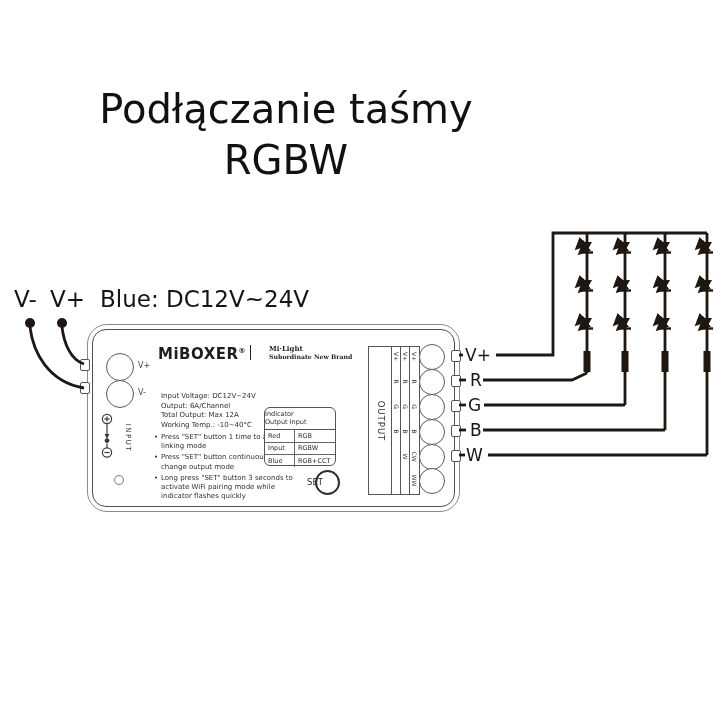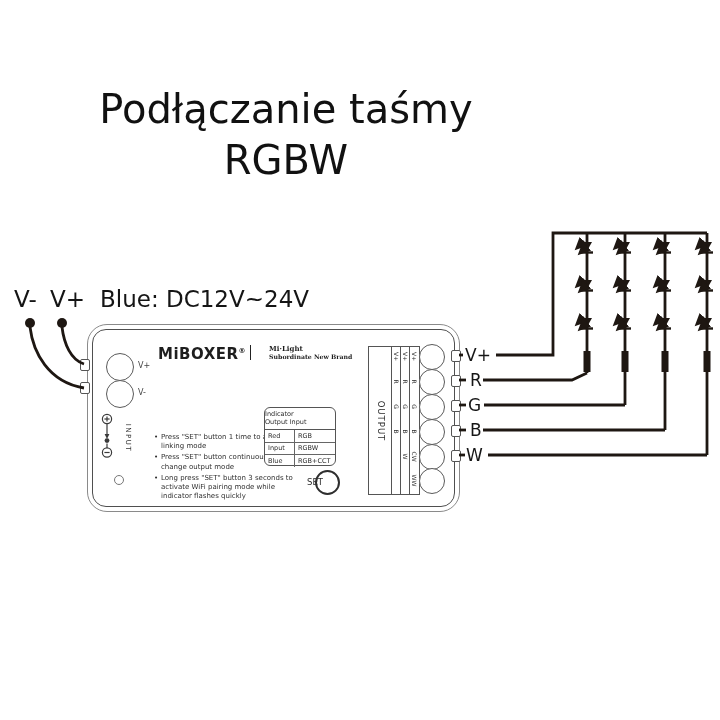--- a/index.html
+++ b/index.html
@@ -92,20 +92,26 @@
   <span class="term-lbl" style="left:50px;top:63px;">V-</span>
 
   <div class="abs" id="logo">
     <span id="brand"><span>MiBOXER</span><sup>®</sup></span>
     <span id="brand-sub">
       <div class="l1">Mi·Light</div>
       <div class="l2">Subordinate New Brand</div>
     </span>
   </div>
 
+  <div class="abs" id="specs">
+    <div>Input Voltage: DC12V~24V</div>
+    <div>Output: 6A/Channel</div>
+    <div>Total Output: Max 12A</div>
+    <div>Working Temp.: -10~40°C</div>
+  </div>
 
   <div class="abs" id="instructions">
     <div class="bullet">Press "SET" button 1 time to activate linking mode</div>
     <div class="bullet">Press "SET" button continuously to change output mode</div>
     <div class="bullet">Long press "SET" button 3 seconds to activate WiFi pairing mode while indicator flashes quickly</div>
   </div>
 
   <div class="abs" id="itable">
     <div id="ithead">
       <div>Indicator</div>

